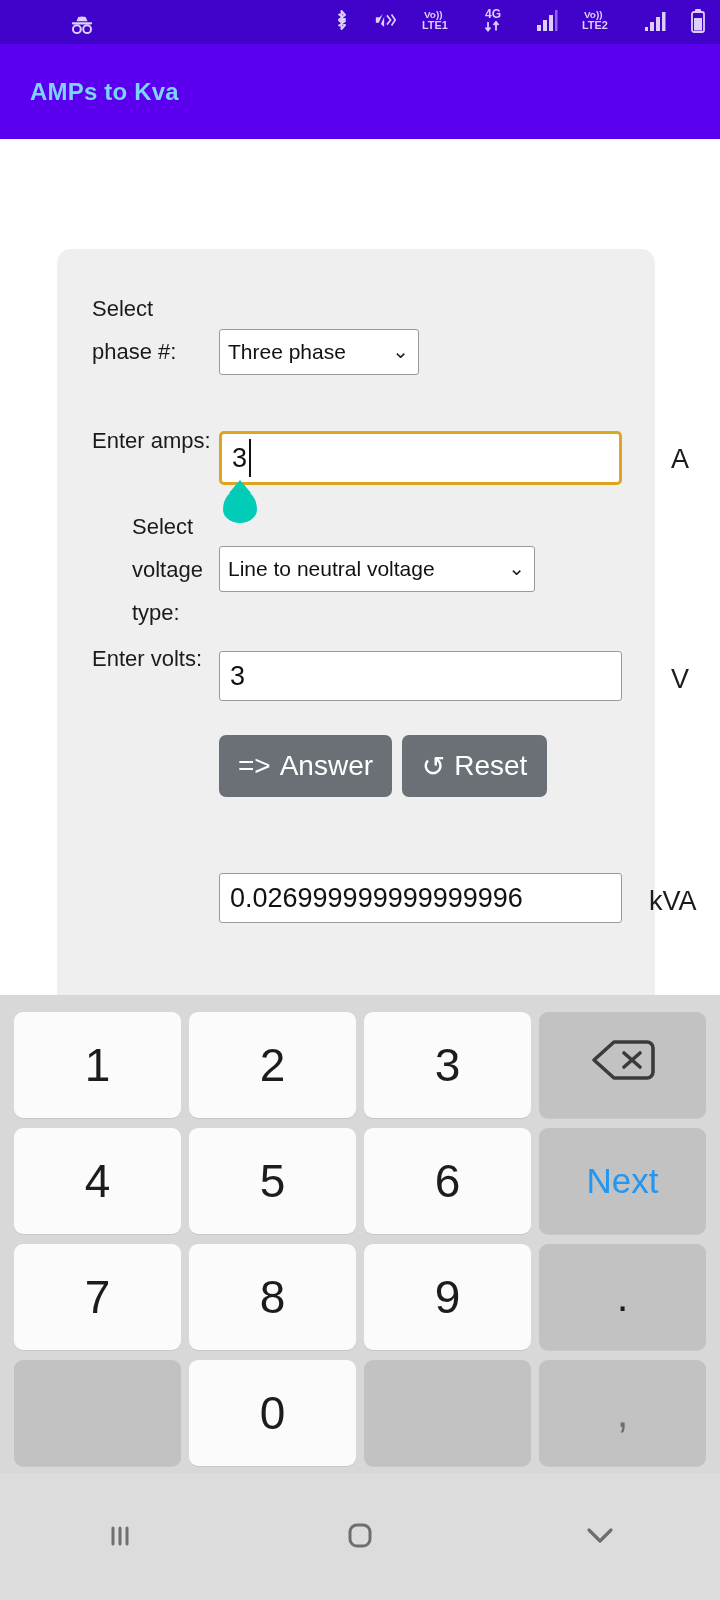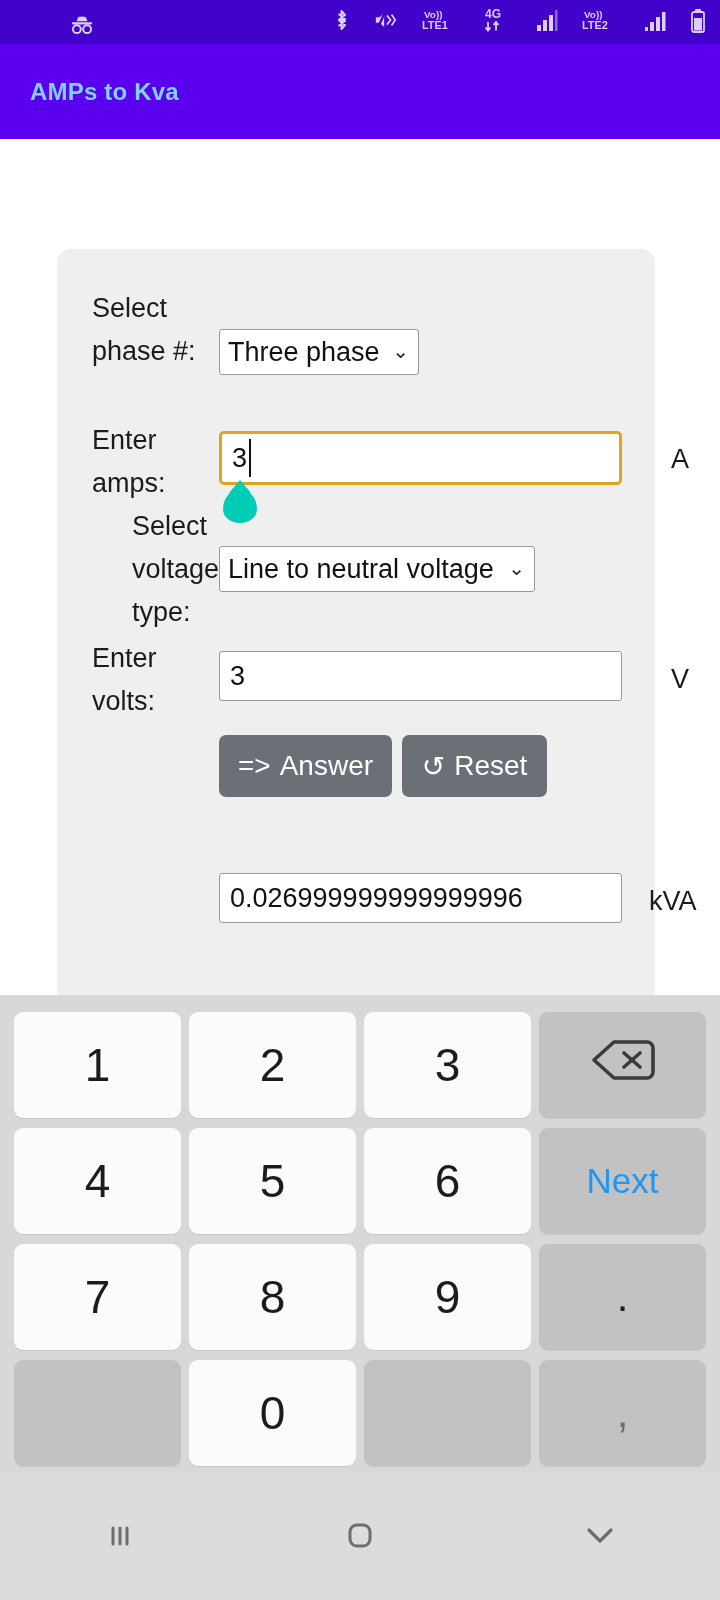--- a/index.html
+++ b/index.html
@@ -37,31 +37,31 @@
 
   
   .page { position: absolute; top: 139px; left: 0; width: 720px; height: 856px; background: #fff; overflow: hidden; }
 
   .card {
     position: absolute; left: 57px; top: 110px; width: 598px; height: 760px;
     background: #efefef; border-radius: 14px;
   }
   .lbl {
     position: absolute; left: 35px; width: 120px;
-    font-size: 27px; line-height: 43px; color: #1b1b1b;
+    font-size: 22px; line-height: 43px; color: #1b1b1b;
     word-wrap: break-word;
   }
   .unit {
     position: absolute; font-size: 27px; color: #1b1b1b; line-height: 1;
   }
 
   select.ctl {
     position: absolute;
     font-family: "Liberation Sans", sans-serif;
-    font-size: 27px; color: #111;
+    font-size: 21px; color: #111;
     background: #ffffff;
     border: 1px solid #9a9a9a; border-radius: 3px;
     padding: 5px 8px 6px 8px;
     -webkit-appearance: none; appearance: none;
     height: 46px;
   }
   .selwrap { position: absolute; }
   .selwrap .chev {
     position: absolute; right: 10px; top: 50%; transform: translateY(-55%);
     pointer-events: none; font-size: 20px; color: #222;

